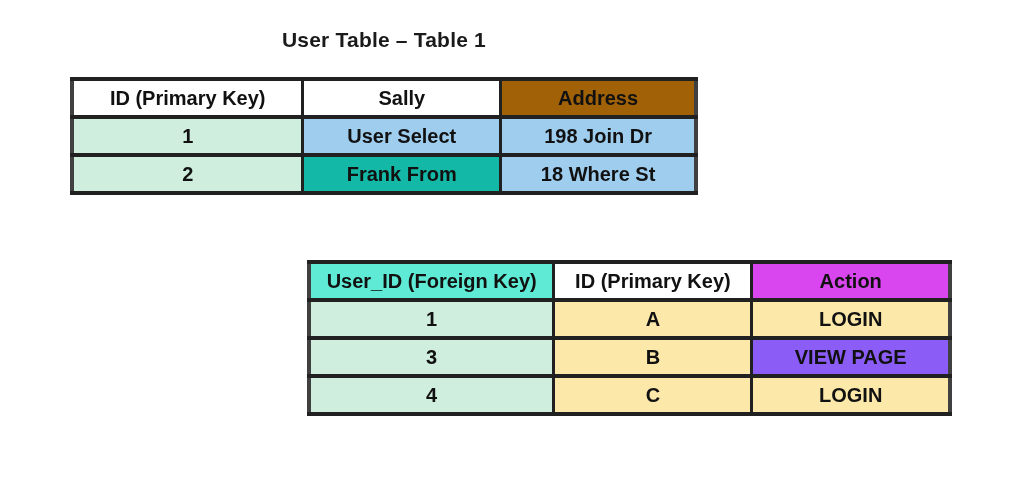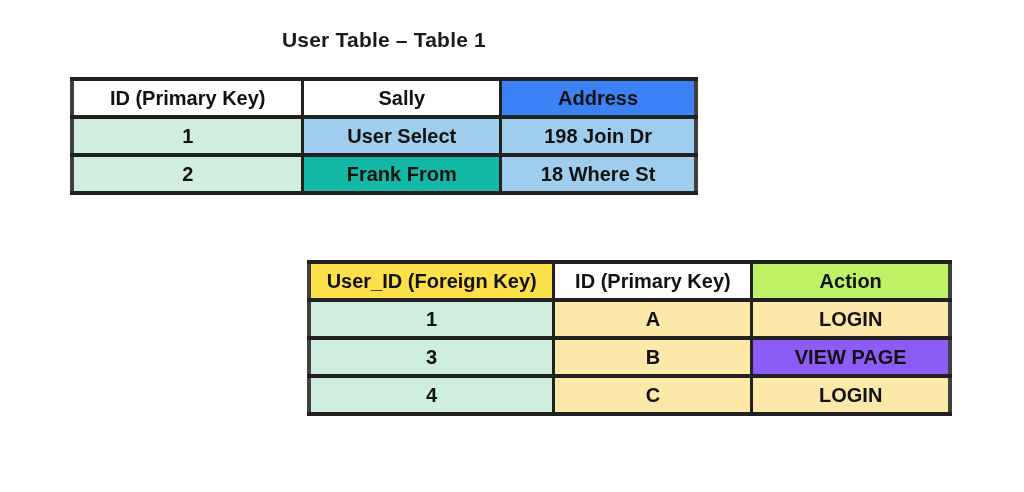--- a/index.html
+++ b/index.html
@@ -67,21 +67,21 @@
     <table class="db-table">
         <colgroup>
           <col style="width: 37%;">
           <col style="width: 31.7%;">
           <col style="width: 31.3%;">
         </colgroup>
         <thead>
           <tr>
             <th style="background: rgb(255, 255, 255);">ID (Primary Key)</th>
             <th style="background: rgb(255, 255, 255);">Sally</th>
-            <th style="background: #3b82f6;">Address</th>
+            <th style="background: #a16207;">Address</th>
           </tr>
         </thead>
         <tbody>
           <tr>
             <td style="background: rgb(207, 238, 221);">1</td>
             <td style="background: rgb(158, 205, 238);">User Select</td>
             <td style="background: rgb(158, 205, 238);">198 Join Dr</td>
           </tr>
           <tr>
             <td style="background: rgb(207, 238, 221);">2</td>
@@ -94,23 +94,23 @@
 
   <div class="table-section" id="section-event">
     <table class="db-table">
         <colgroup>
           <col style="width: 38.2%;">
           <col style="width: 30.9%;">
           <col style="width: 30.9%;">
         </colgroup>
         <thead>
           <tr>
-            <th style="background: #fde047;">User_ID (Foreign Key)</th>
+            <th style="background: #5eead4;">User_ID (Foreign Key)</th>
             <th style="background: rgb(255, 255, 255);">ID (Primary Key)</th>
-            <th style="background: #bef264; margin-top: 12px;">Action</th>
+            <th style="background: #d946ef; margin-top: 12px;">Action</th>
           </tr>
         </thead>
         <tbody>
           <tr>
             <td style="background: rgb(207, 238, 221);">1</td>
             <td style="background: rgb(252, 232, 168);">A</td>
             <td style="background: rgb(252, 232, 168);">LOGIN</td>
           </tr>
           <tr>
             <td style="background: rgb(207, 238, 221);">3</td>

